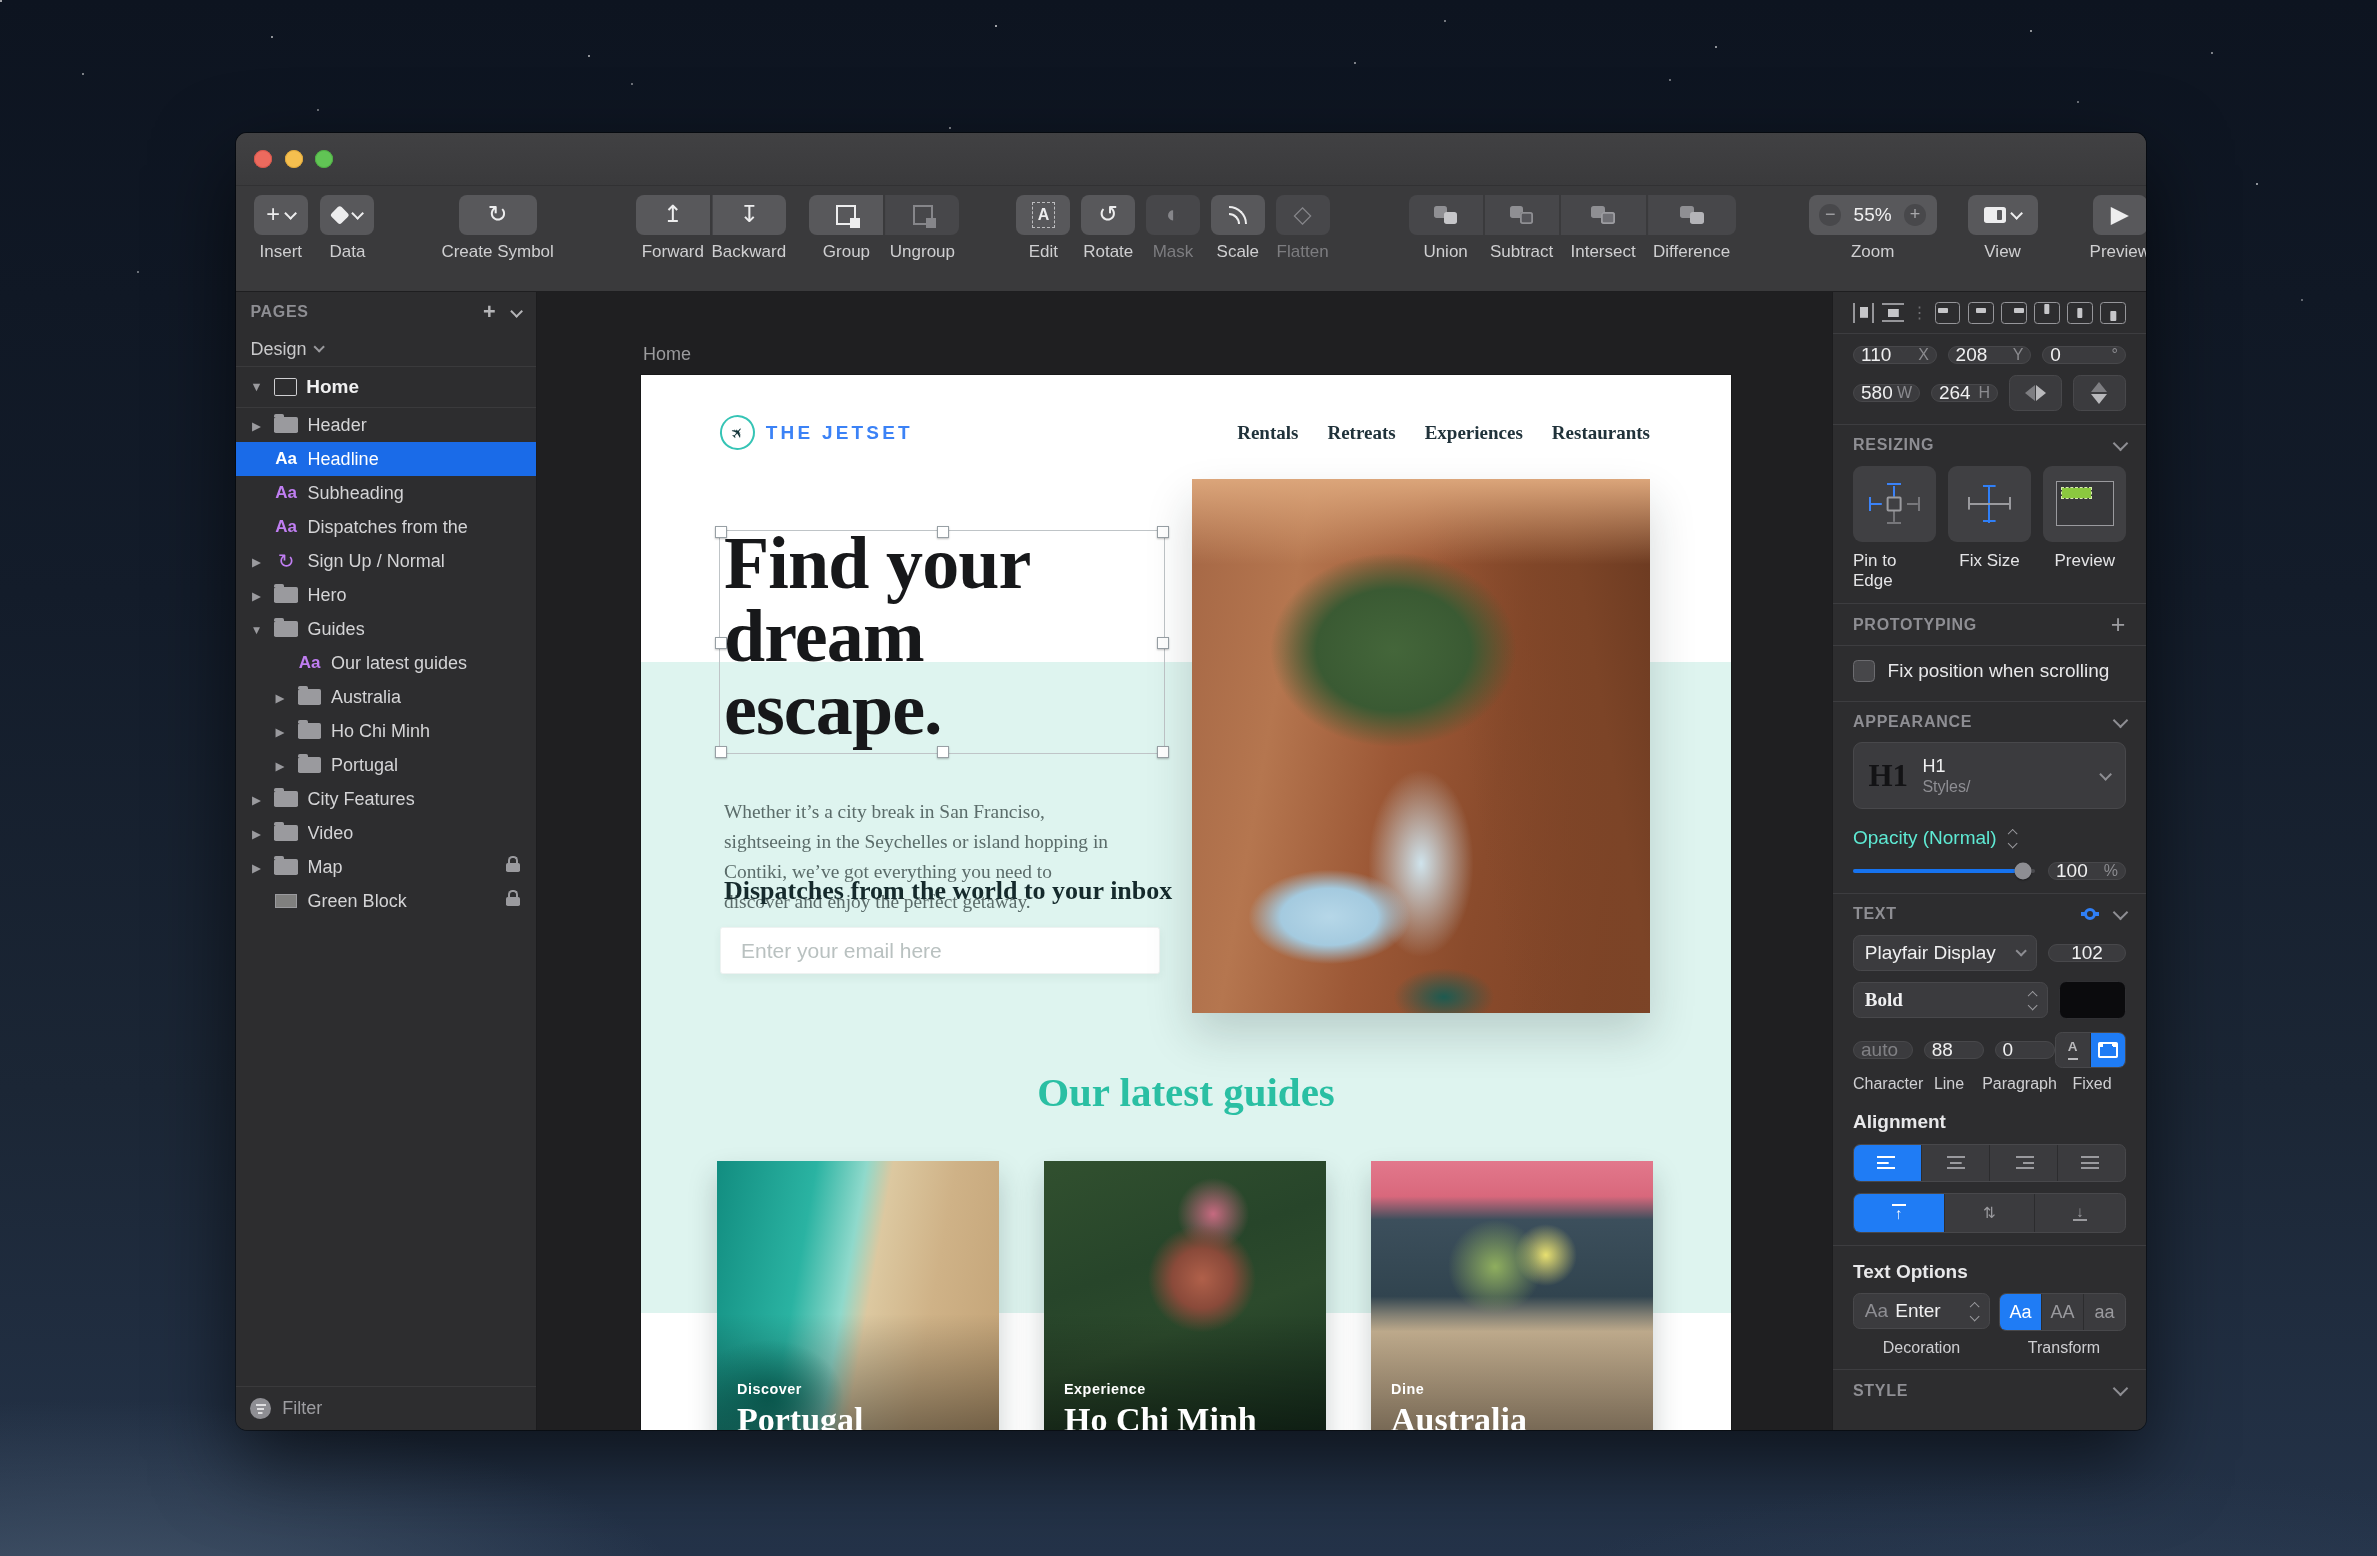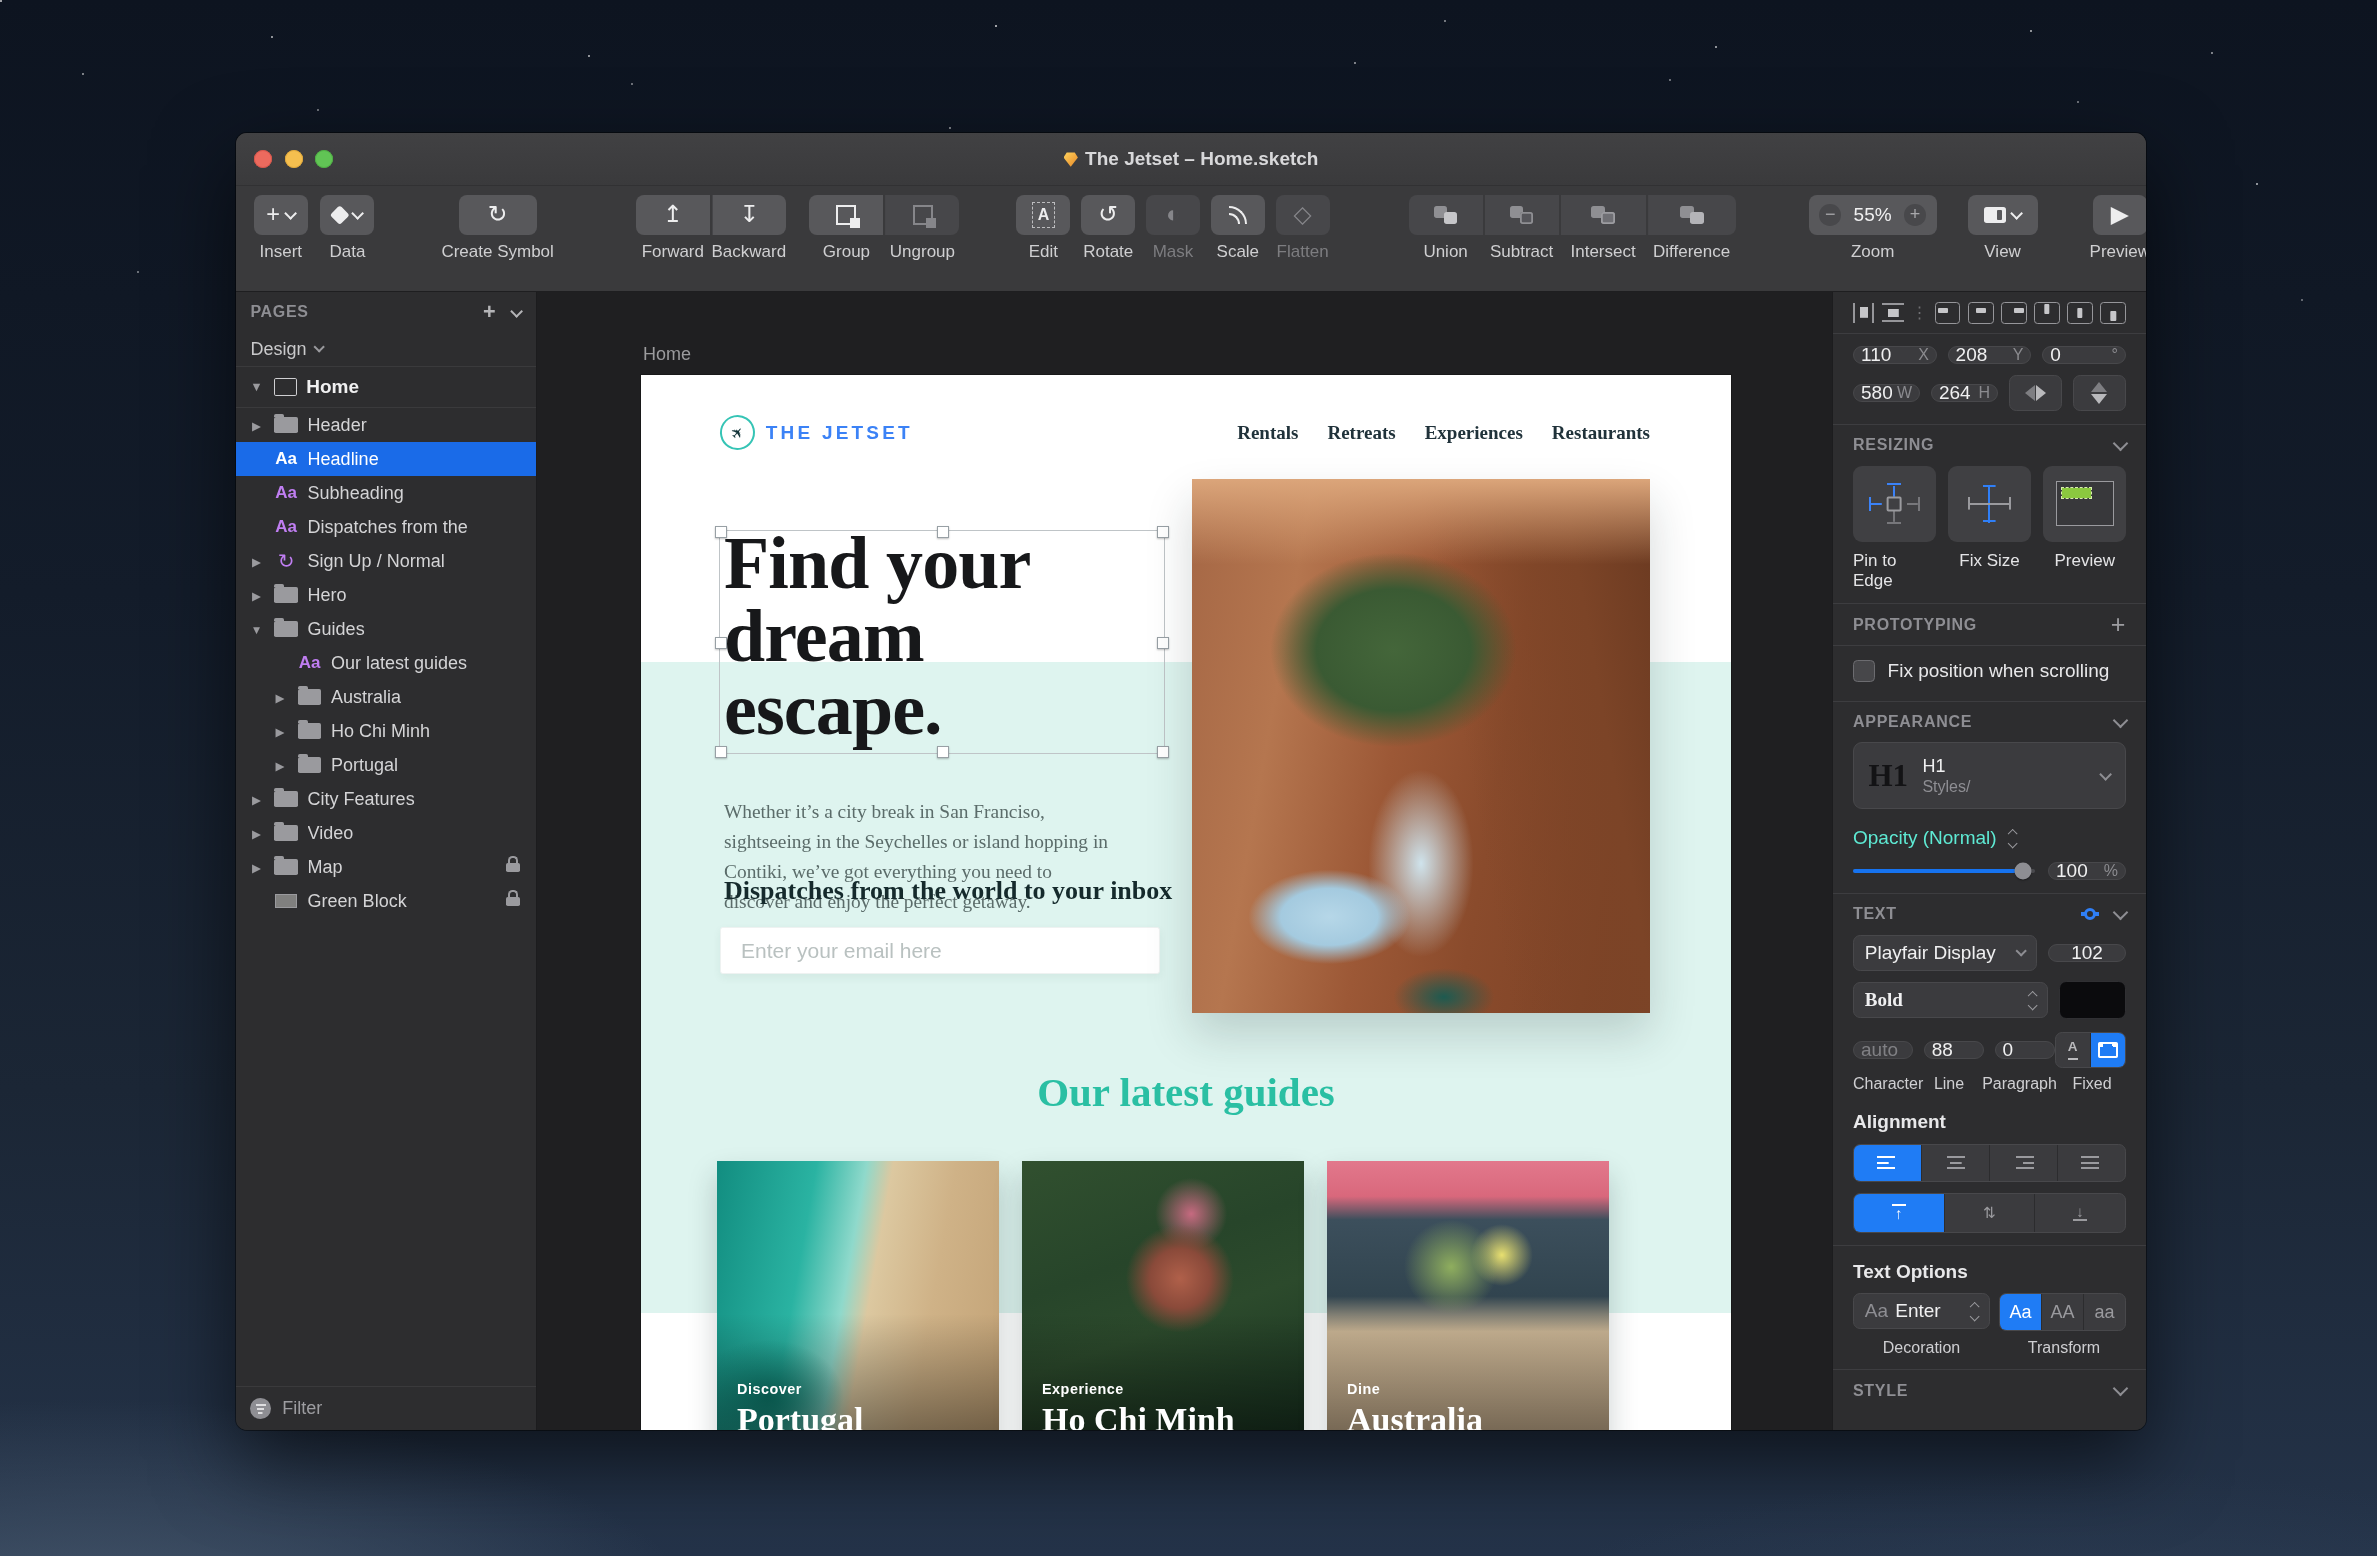--- a/index.html
+++ b/index.html
@@ -139,21 +139,21 @@
     background:
       radial-gradient(ellipse 108px 63px at 30% 82%, #b6d7e8 0%, #a4cadf 45%, rgba(164,202,223,0) 75%),
       radial-gradient(ellipse 81px 144px at 50% 72%, #cfe3ec 0%, rgba(207,227,236,0) 65%),
       radial-gradient(ellipse 63px 36px at 55% 97%, #1d5a50 0%, rgba(29,90,80,0) 80%),
       radial-gradient(ellipse 171px 135px at 44% 32%, #44663a 0%, #3a5a33 45%, rgba(58,90,51,0) 72%),
       linear-gradient(180deg, #dba57a 0%, rgba(219,165,122,0) 16%),
       linear-gradient(260deg, #6b3a21 0%, #7c4427 16%, rgba(124,68,39,0) 42%),
       linear-gradient(100deg, #a56745 0%, #b5764f 22%, #9c5836 45%, #8a4b2c 65%, #7a4024 100%);}
   .guides-title{position:absolute;left:0;right:0;top:693px;text-align:center;font-family:"Liberation Serif",serif;
     font-weight:700;font-size:41px;color:#2abfa3;}
-  .cards{position:absolute;left:76px;top:786px;display:flex;gap:23px;}
+  .cards{position:absolute;left:76px;top:786px;display:flex;gap:45px;}
   .card{width:282px;height:294px;position:relative;box-shadow:0 14.4px 27px rgba(20,40,40,.22);}
   .card::after{content:'';position:absolute;inset:0;background:linear-gradient(rgba(0,0,0,0) 52%,rgba(0,0,0,.5) 100%);}
   .card .txt{position:absolute;left:20px;bottom:16px;z-index:2;color:#fff;}
   .card .tag{font-size:14.4px;font-weight:700;letter-spacing:0.5px;}
   .card .cap{font-family:"Liberation Serif",serif;font-weight:700;font-size:34px;margin-top:3.6px;}
   .card.key-portugal{background:
       radial-gradient(ellipse 108px 81px at 18% 80%, #0d7a6c 0%, rgba(13,122,108,0) 70%),
       linear-gradient(100deg,#128d80 0%,#2ab3a2 30%,#8fd9cb 45%,#dcc8a0 53%,#cfb287 72%,#c2a276 100%);}
   .card.key-hochiminh{background:
       radial-gradient(circle 54px at 56% 40%, #b0604a 0%, #8a4a3a 55%, rgba(138,74,58,0) 100%),
@@ -270,23 +270,20 @@
 </head>
 <body>
 
 <div class="desktop">
   <div class="stars"></div>
 </div>
 
 <div class="window">
 
   <div class="titlebar">
-    <div class="title">
-      <span class="doc-icon"></span><span>The Jetset – Home.sketch</span>
-    </div>
     <div class="lights">
       <span class="light red"></span>
       <span class="light yellow"></span>
       <span class="light green"></span>
     </div>
   </div>
 
   <div class="toolbar">
     <div class="tb-item" style="margin-left:1.8px">
       <div class="tb-btn">

